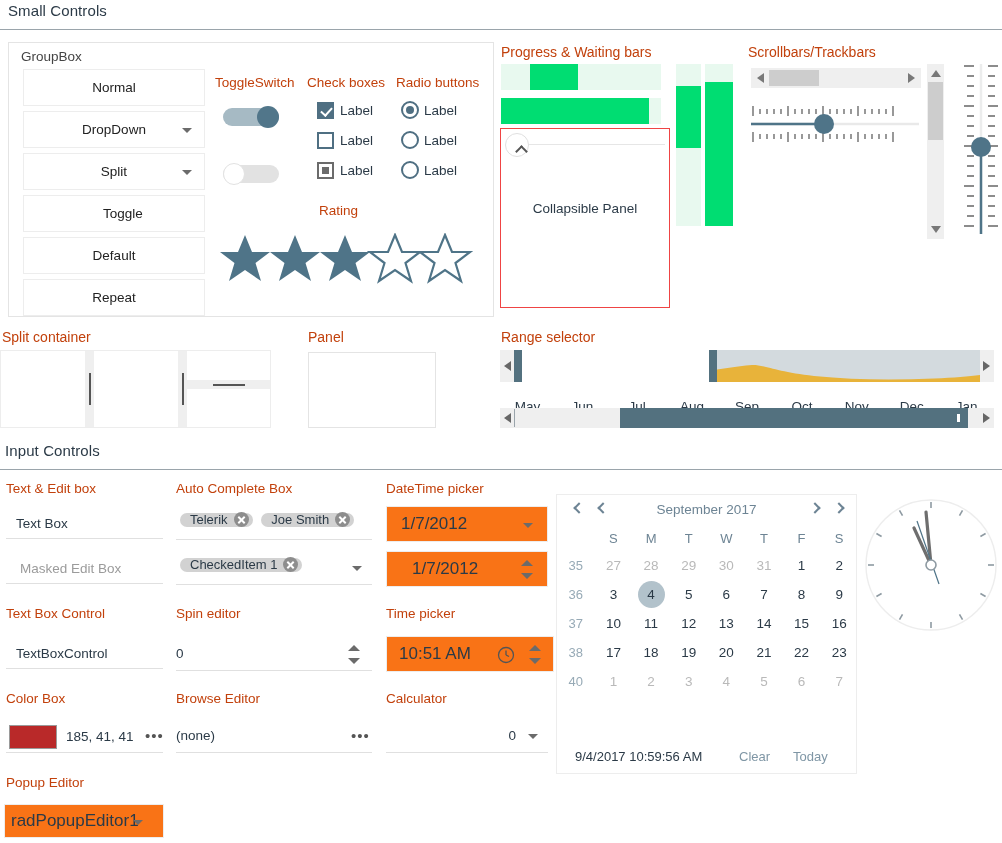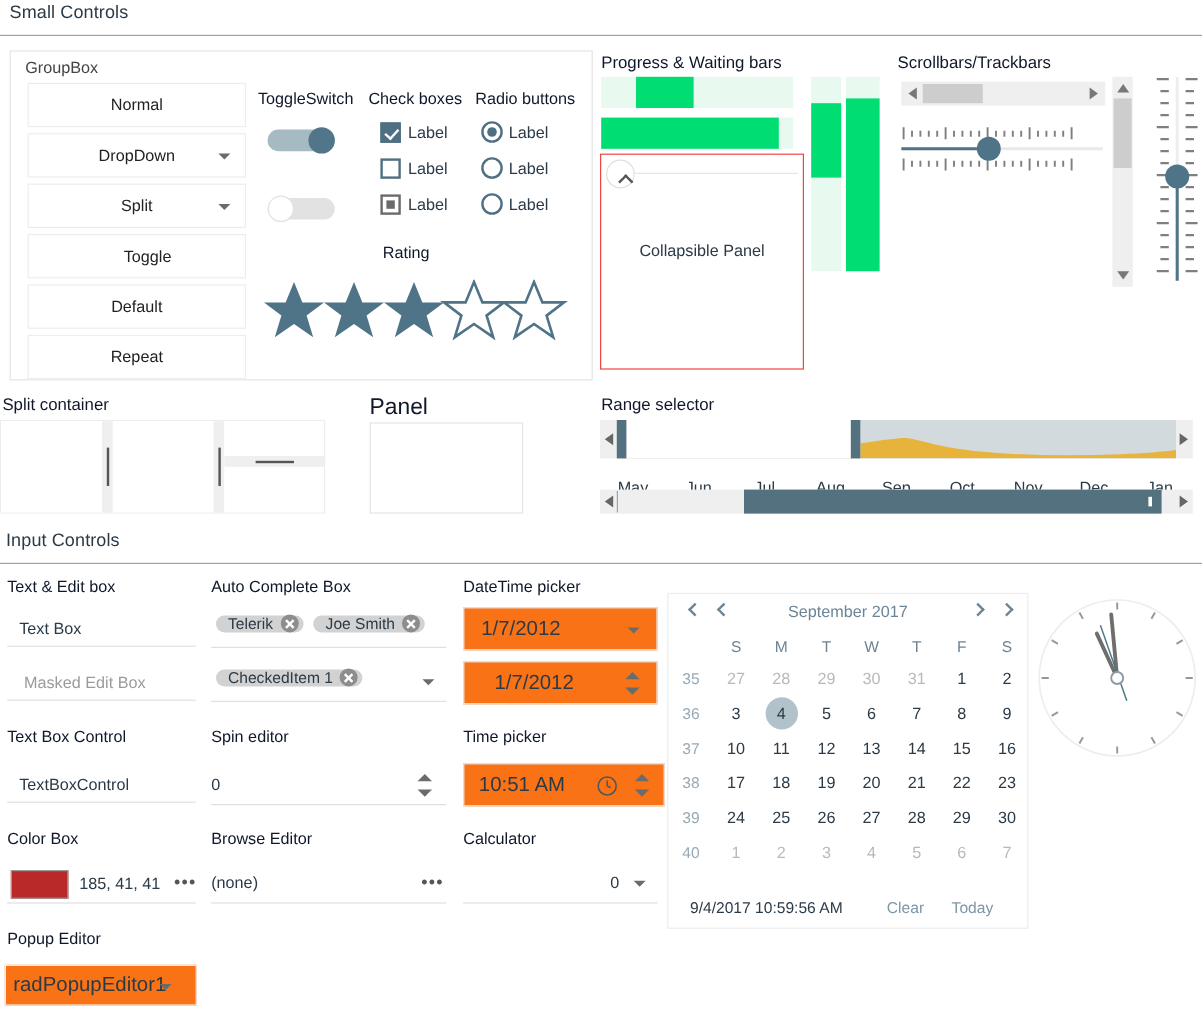--- a/index.html
+++ b/index.html
@@ -23,21 +23,21 @@
   .section-rule {
     position: absolute;
     height: 1px;
     background: #9aa4ab;
   }
 
   
   .lbl {
     position: absolute;
     font-size: 13.5px;
-    color: #0f172a;
+    color: #c2410c;
   }
   .abs { position: absolute; }
 
   
   #groupbox {
     position: absolute;
     left: 8px; top: 42px; width: 486px; height: 275px;
     border: 1px solid #e4e4e4;
     background: #fff;
   }
@@ -532,21 +532,21 @@
     <div class="split-gutter" style="left:177px; top:0; width:9px; height:76px;">
       <div class="split-grip" style="left:4px; top:22px; width:2px; height:32px;"></div>
     </div>
     <div class="abs" style="left:186px; top:0; width:83px; height:76px; background:#fff;">
       <div class="split-gutter" style="left:0; top:29px; width:83px; height:9px;">
         <div class="split-grip" style="left:26px; top:4px; width:32px; height:2px;"></div>
       </div>
     </div>
   </div>
 
-  <div class="lbl" style="left:308px; top:329px; font-size:19px;">Panel</div>
+  <div class="lbl" style="left:308px; top:329px; font-size:14px;">Panel</div>
   <div id="panel"></div>
 
   <div class="lbl" style="left:501px; top:329px; font-size:14px;">Range selector</div>
   <div id="rangesel">
     <div class="rs-top">
       <span class="rs-arrow-l"></span>
       <span class="rs-arrow-r"></span>
       <div class="rs-plot">
         <svg width="466" height="32" viewBox="0 0 466 32" preserveAspectRatio="none">
           <path d="M0,30 C60,29.5 110,28.5 150,26 C185,24 205,18 238,15 C250,14.5 262,22 300,26 C340,30 380,30 420,28.5 C440,27.7 455,26.5 466,25 L466,32 L0,32 Z" fill="#e8b33a"></path>
@@ -736,30 +736,20 @@
               <td class="wk">38</td>
               <td class="">17</td>
               <td class="">18</td>
               <td class="">19</td>
               <td class="">20</td>
               <td class="">21</td>
               <td class="">22</td>
               <td class="">23</td>
             </tr>
             <tr>
-              <td class="wk">39</td>
-              <td class="">24</td>
-              <td class="">25</td>
-              <td class="">26</td>
-              <td class="">27</td>
-              <td class="">28</td>
-              <td class="">29</td>
-              <td class="">30</td>
-            </tr>
-            <tr>
               <td class="wk">40</td>
               <td class="other">1</td>
               <td class="other">2</td>
               <td class="other">3</td>
               <td class="other">4</td>
               <td class="other">5</td>
               <td class="other">6</td>
               <td class="other">7</td>
             </tr>
           </tbody>

